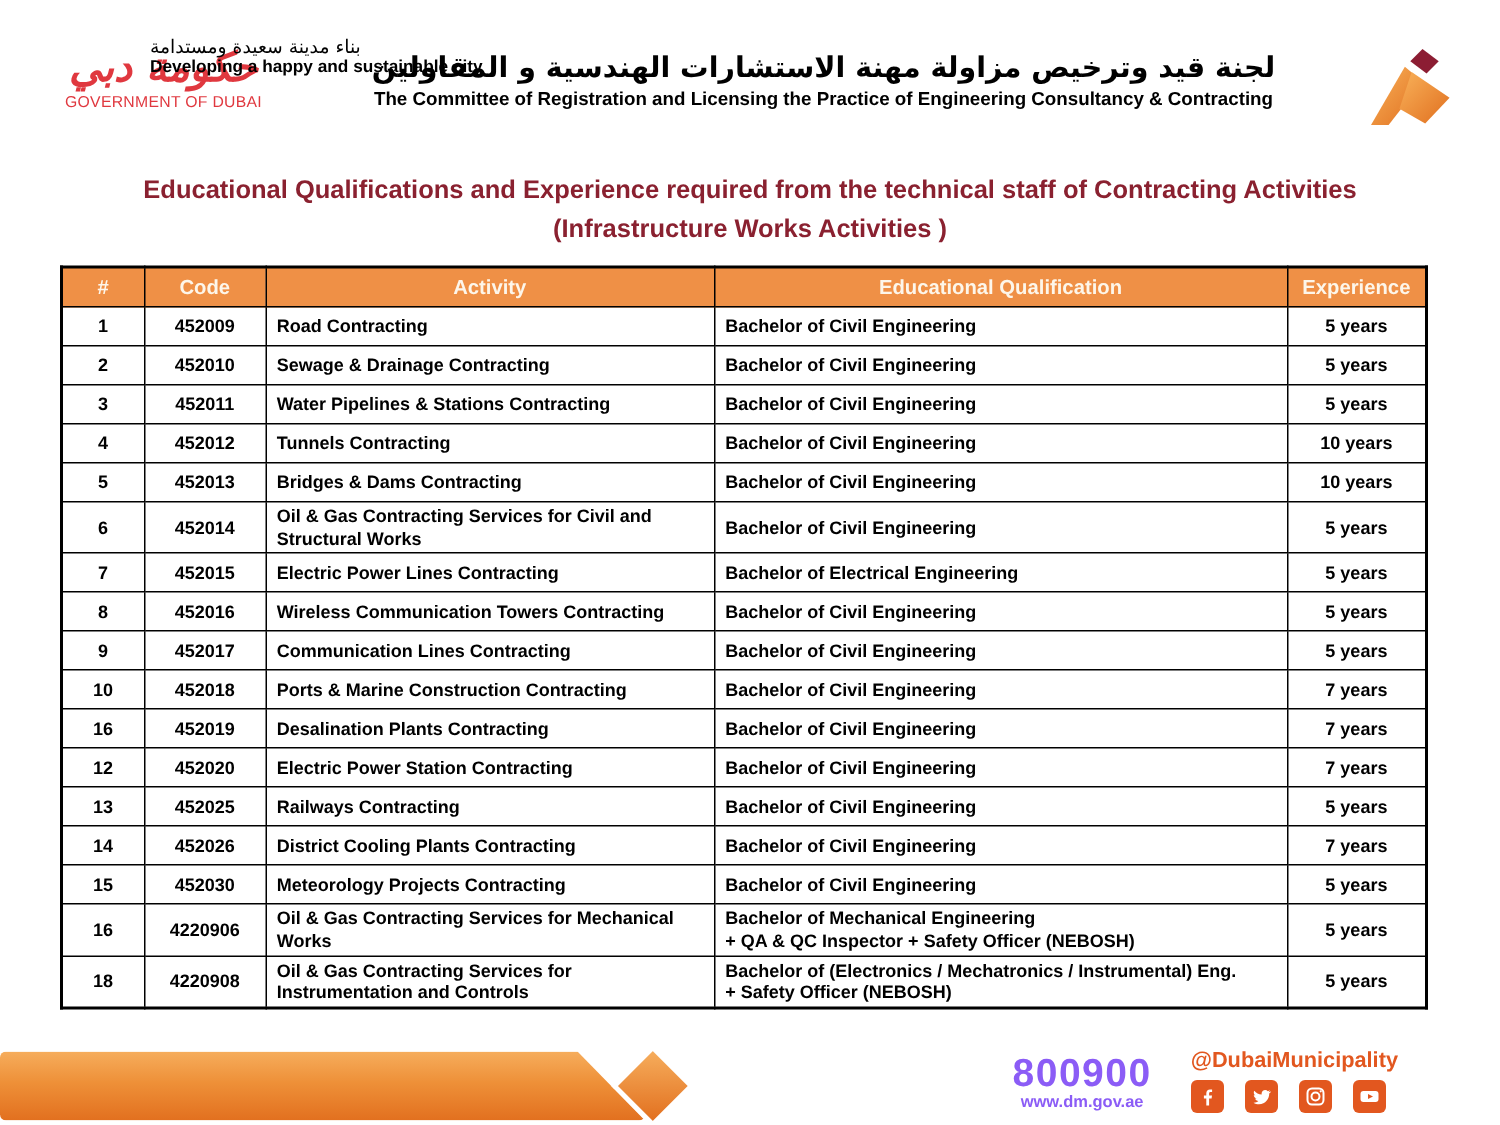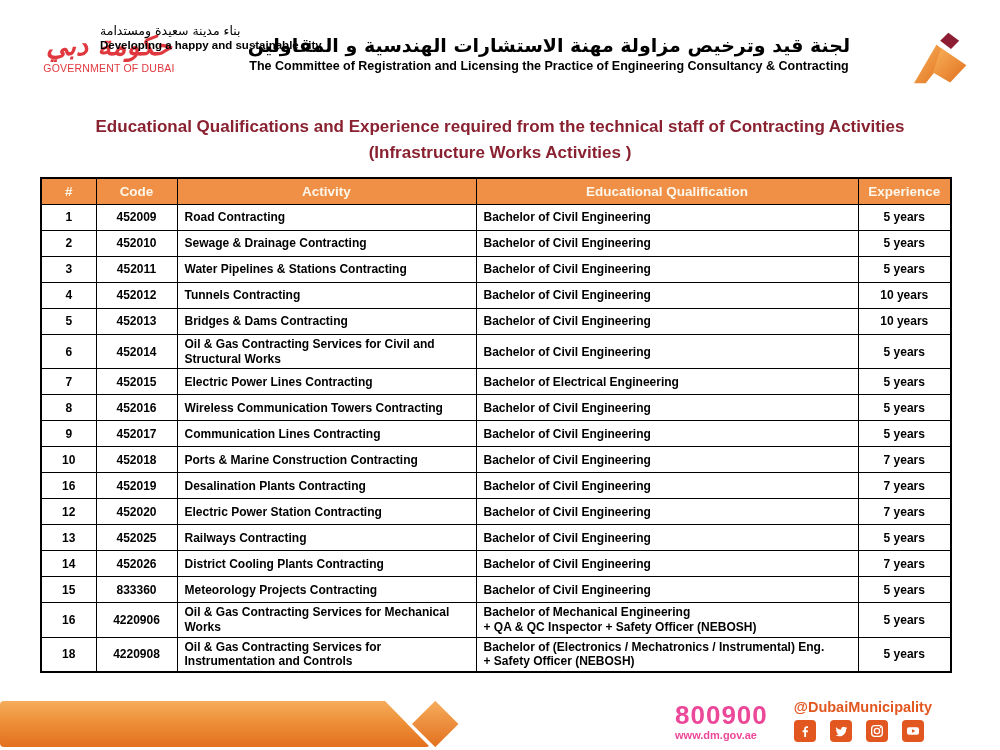--- a/index.html
+++ b/index.html
@@ -43,21 +43,21 @@
     clip-path:polygon(0 0, 385px 0, 430px 46px, 0 46px); border-radius:4px; }
   .slogan-text { position:absolute; left:100px; top:23px; color:#000000; z-index:3; }
   .slogan-ar { font-size:12.5px; letter-spacing:1px; }
   .slogan-en { font-size:11.5px; font-weight:bold; margin-top:1px; }
   .bar-diamond { position:absolute; left:415px; bottom:8px; width:36px; height:36px;
     transform:rotate(45deg); z-index:2;
     background:linear-gradient(135deg,#f6ad5c,#e2701f);
     border-left:3px solid #fff; border-bottom:3px solid #fff; }
   .footer-right { position:absolute; right:68px; bottom:8px; display:flex;
     align-items:flex-end; gap:26px; }
-  .phone-block { text-align:left; color:#ec4899; padding-bottom:1px; }
+  .phone-block { text-align:center; color:#8b5cf6; padding-bottom:1px; }
   .phone { font-size:26px; font-weight:bold; letter-spacing:1px; line-height:1; }
   .website { font-size:11px; font-weight:bold; margin-top:1px; }
   .handle { color:#e2571f; font-size:14.5px; font-weight:bold; text-align:right;
             margin-bottom:5px; }
   .icons { display:flex; gap:14px; }
   .social-icon { width:22px; height:22px; background:#e2571f; border-radius:4px;
     display:flex; align-items:center; justify-content:center; }
   .social-icon svg { width:16px; height:16px; display:block; }
 </style>
 </head>
@@ -217,21 +217,21 @@
   <tr>
     <td class="c-num">14</td>
     <td class="c-code">452026</td>
     <td class="c-act">District Cooling Plants Contracting</td>
     <td class="c-qual">Bachelor of Civil Engineering</td>
     <td class="c-exp">7 years</td>
   </tr>
 
   <tr>
     <td class="c-num">15</td>
-    <td class="c-code">833360</td>
+    <td class="c-code">452030</td>
     <td class="c-act">Meteorology Projects Contracting</td>
     <td class="c-qual">Bachelor of Civil Engineering</td>
     <td class="c-exp">5 years</td>
   </tr>
 
   <tr>
     <td class="c-num">16</td>
     <td class="c-code">4220906</td>
     <td class="c-act">Oil &amp; Gas Contracting Services for Mechanical Works</td>
     <td class="c-qual">Bachelor of Mechanical Engineering

